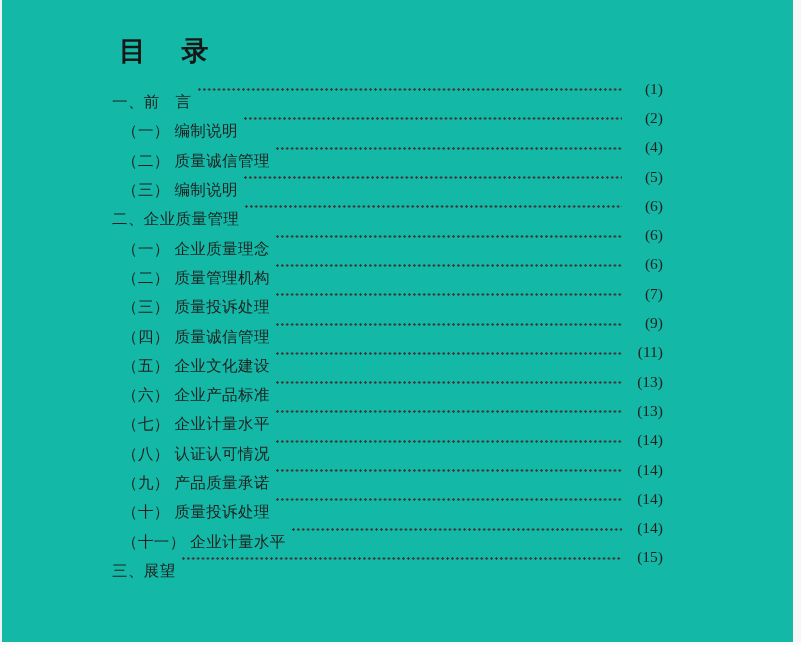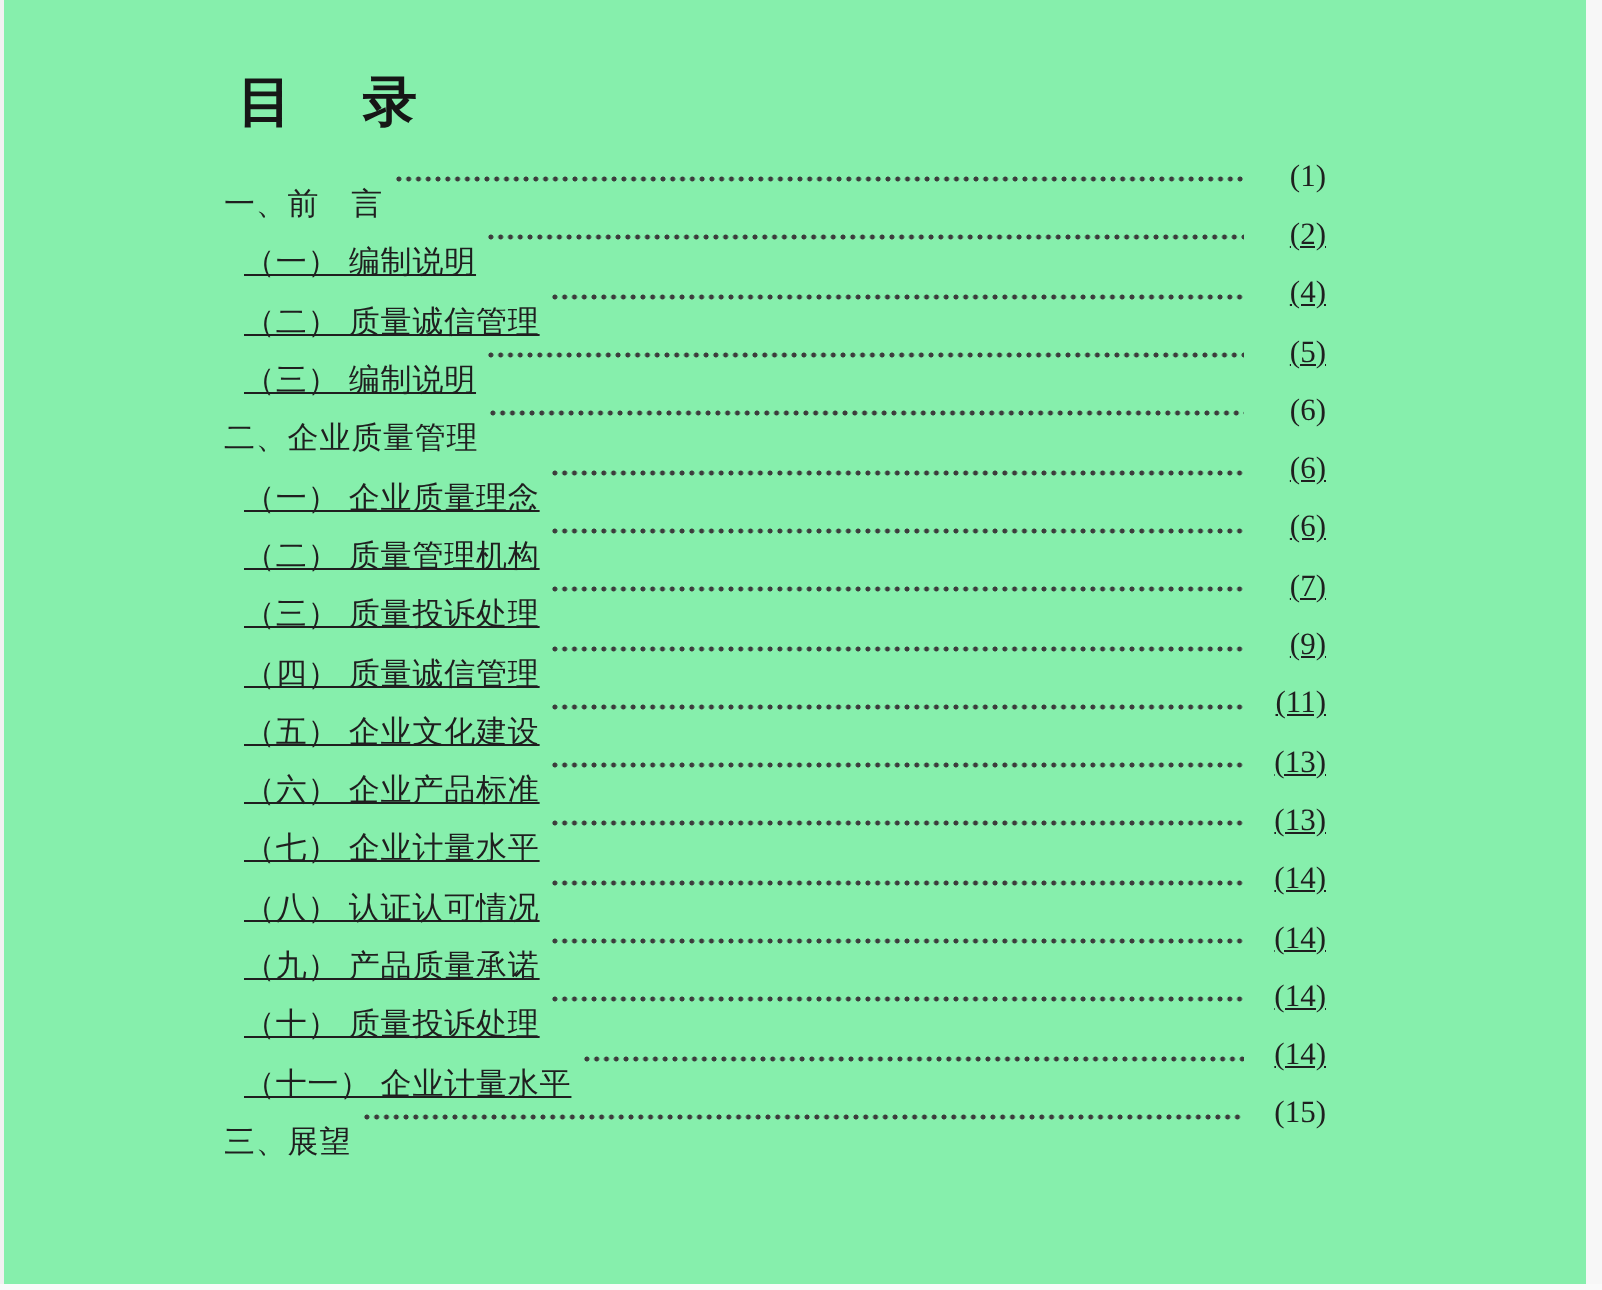--- a/index.html
+++ b/index.html
@@ -5,21 +5,21 @@
   html, body {
     margin: 0;
     padding: 0;
     background: #ffffff;
     font-family: "Liberation Sans", "DejaVu Sans", sans-serif;
   }
   .viewport {
     position: relative;
     width: 801px;
     height: 645px;
-    background: #86efac;
+    background: #14b8a6;
     overflow: hidden;
   }
   .page-left-edge {
     position: absolute;
     left: 0; top: 0;
     width: 2px; height: 100%;
     background: #f1f1f1;
   }
   .right-gutter {
     position: absolute;
@@ -54,21 +54,20 @@
   .toc-row {
     display: flex;
     align-items: center;
     height: 29.3px;
     font-size: 15.5px;
     color: #1f1f1f;
     cursor: default;
   }
   .toc-row.level-2 {
     padding-left: 10px;
-    text-decoration: underline;
   }
   .toc-label {
     white-space: pre;
     letter-spacing: 0.4px;
     margin-top: 28px;
   }
   .dot-leader {
     flex: 1;
     height: 17px;
     margin: 2px 2px 0 5px;

